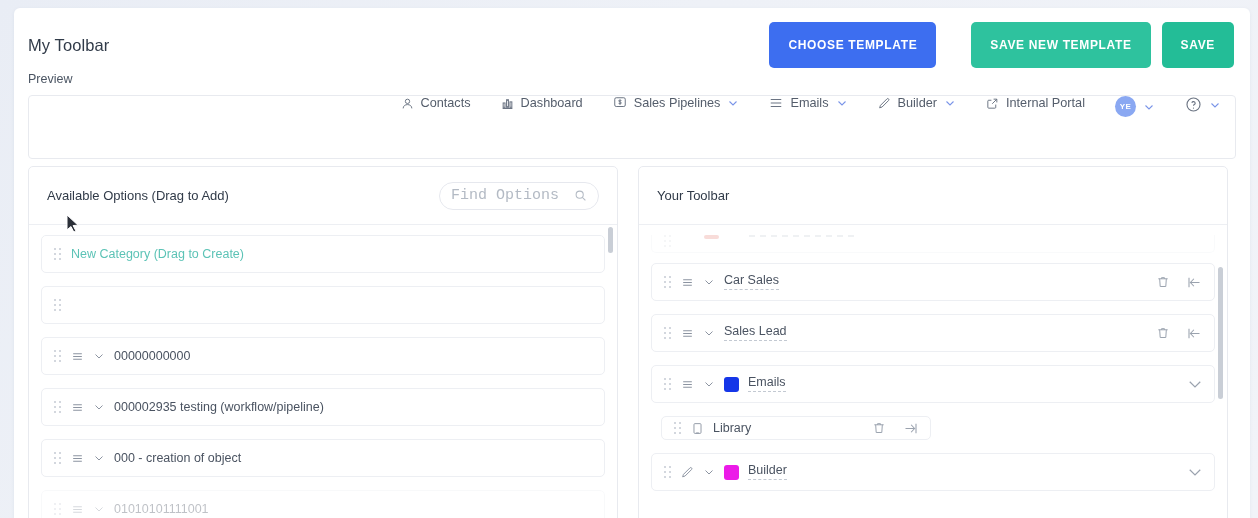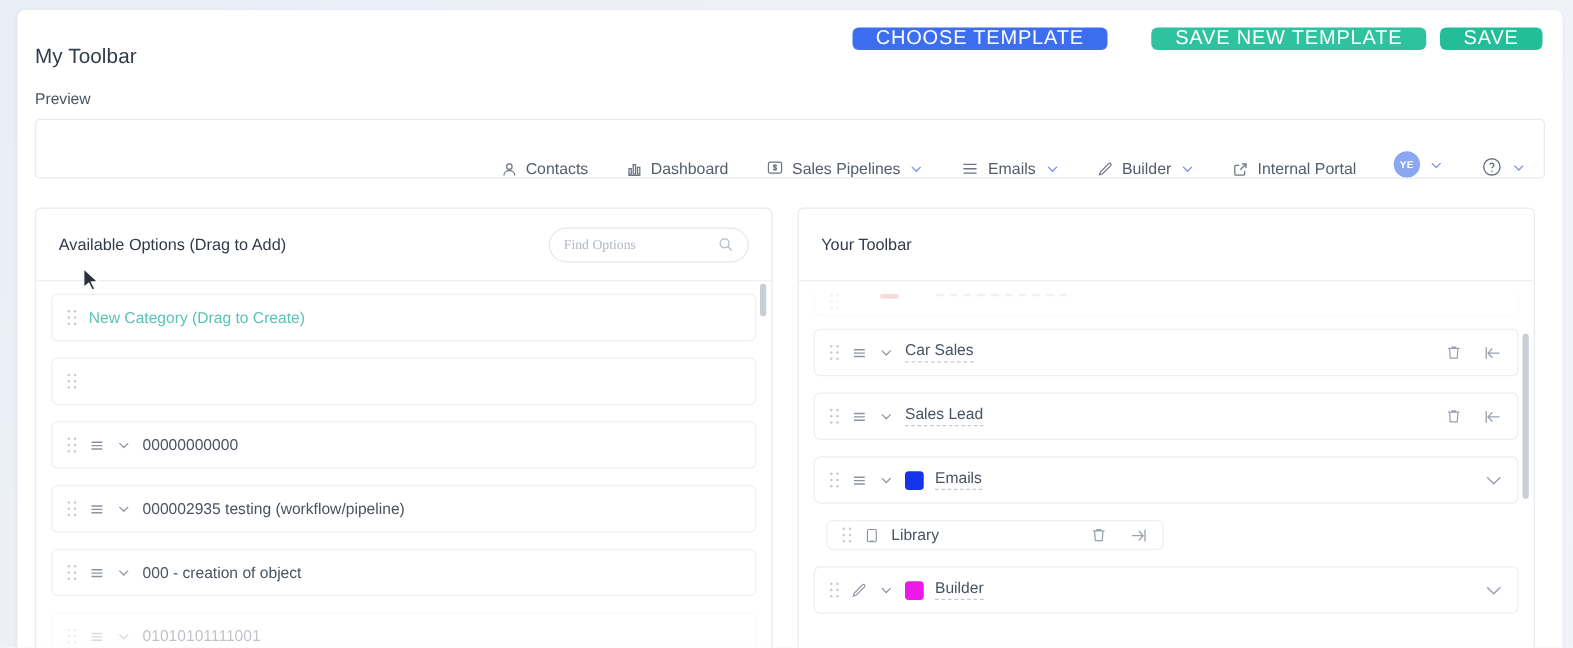--- a/index.html
+++ b/index.html
@@ -52,48 +52,48 @@
     position: absolute;
     right: 16px;
     top: 14px;
     display: flex;
     gap: 11px;
   }
   .btn {
     border: none;
     border-radius: 5px;
     color: #ffffff;
-    font-size: 16px;
-    font-weight: normal;
+    font-size: 12px;
+    font-weight: bold;
     letter-spacing: .65px;
-    height: 18px;
+    height: 46px;
     padding: 0 19px;
     cursor: pointer;
     font-family: "Liberation Sans", sans-serif;
     white-space: nowrap;
     display: flex;
     align-items: center;
     justify-content: center;
   }
   .btn-blue  { background: #3d6ef0; }
   .btn-teal  { background: #2ec29e; }
   .btn-teal2 { background: #23bd97; }
 
   
   .navbar {
     position: absolute;
     left: 14px;
     top: 87px;
     width: 1208px;
-    height: 48px;
+    height: 64px;
     border: 1px solid #e8eaef;
     border-radius: 4px;
     background: #fff;
     display: flex;
-    align-items: flex-end;
+    align-items: flex-start;
     justify-content: flex-end;
     padding-right: 14px;
   }
   .nav-item {
     display: flex;
     align-items: center;
     gap: 7px;
     font-size: 12.7px;
     color: #545d6b;
     margin-left: 30px;
@@ -141,23 +141,23 @@
     width: 160px; height: 28px;
     border: 1px solid #e6e8ee;
     border-radius: 14px;
     display: flex; align-items: center;
     padding: 0 11px;
     gap: 6px;
   }
   .search input {
     border: none; outline: none;
     flex: 1; min-width: 0;
-    font-size: 11px;
+    font-size: 15px;
     color: #9aa2ae;
-    font-family: Liberation Serif, serif;
+    font-family: Liberation Mono, monospace;
     background: transparent;
   }
   .search input::placeholder { color: #b3bac4; }
 
   .panel-body {
     position: relative;
     height: 302px;
     padding: 10px 12px 0 12px;
     overflow: hidden;
   }

